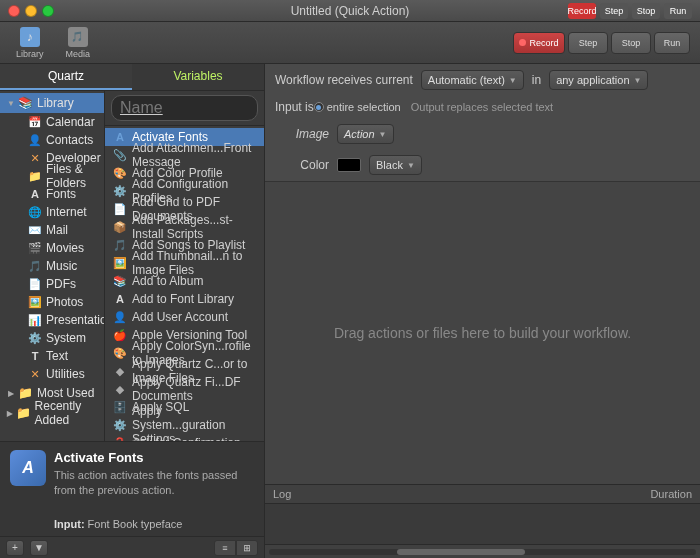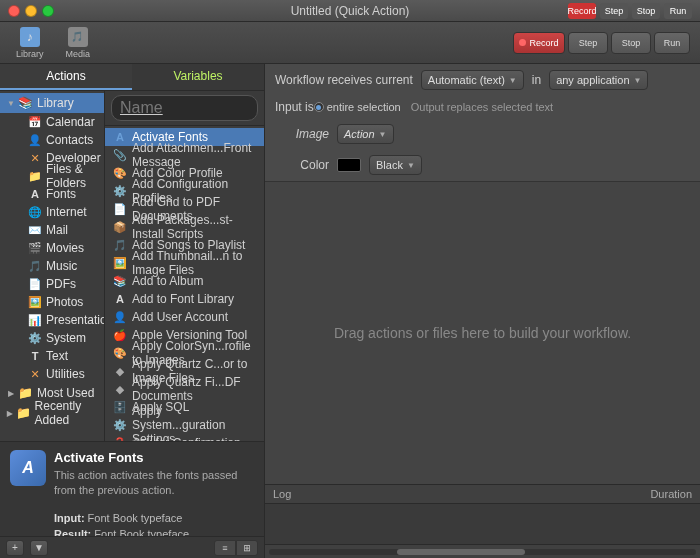--- a/index.html
+++ b/index.html
@@ -276,21 +276,21 @@
       background: linear-gradient(135deg, #5b8cda, #3a6aad);
       border-radius: 6px;
       display: flex;
       align-items: center;
       justify-content: center;
       font-size: 18px;
       flex-shrink: 0;
     }
     .info-text { flex: 1; }
     .info-title { font-size: 13px; font-weight: bold; color: #fff; margin-bottom: 3px; }
-    .info-desc { font-size: 11px; color: #aaa; margin-bottom: 11px; line-height: 1.4; }
+    .info-desc { font-size: 11px; color: #aaa; margin-bottom: 17px; line-height: 1.4; }
     .info-detail { font-size: 11px; color: #bbb; line-height: 1.5; }
     .info-detail strong { color: #ddd; }
 
     
     .bottom-toolbar {
       height: 22px;
       background: #383838;
       border-top: 1px solid #2a2a2a;
       display: flex;
       align-items: center;
@@ -501,21 +501,21 @@
     <div class="toolbar-control-btn" style="font-size:9px; width:40px;">Stop</div>
     <div class="toolbar-control-btn" style="font-size:9px; width:36px;">Run</div>
   </div>
 </div>
 
 <div class="main-layout">
 
   <div class="sidebar">
 
     <div class="tab-bar">
-      <div class="tab active">Actions</div>
+      <div class="tab active">Quartz</div>
       <div class="tab">Variables</div>
     </div>
 
     <div style="display:flex; flex:1; overflow:hidden;">
 
       <div style="width:105px; border-right:1px solid #2a2a2a; display:flex; flex-direction:column; overflow:hidden;">
         <div class="tree">
           <div class="tree-section">
             <div class="tree-section-header selected">
               <span class="triangle">▼</span>

